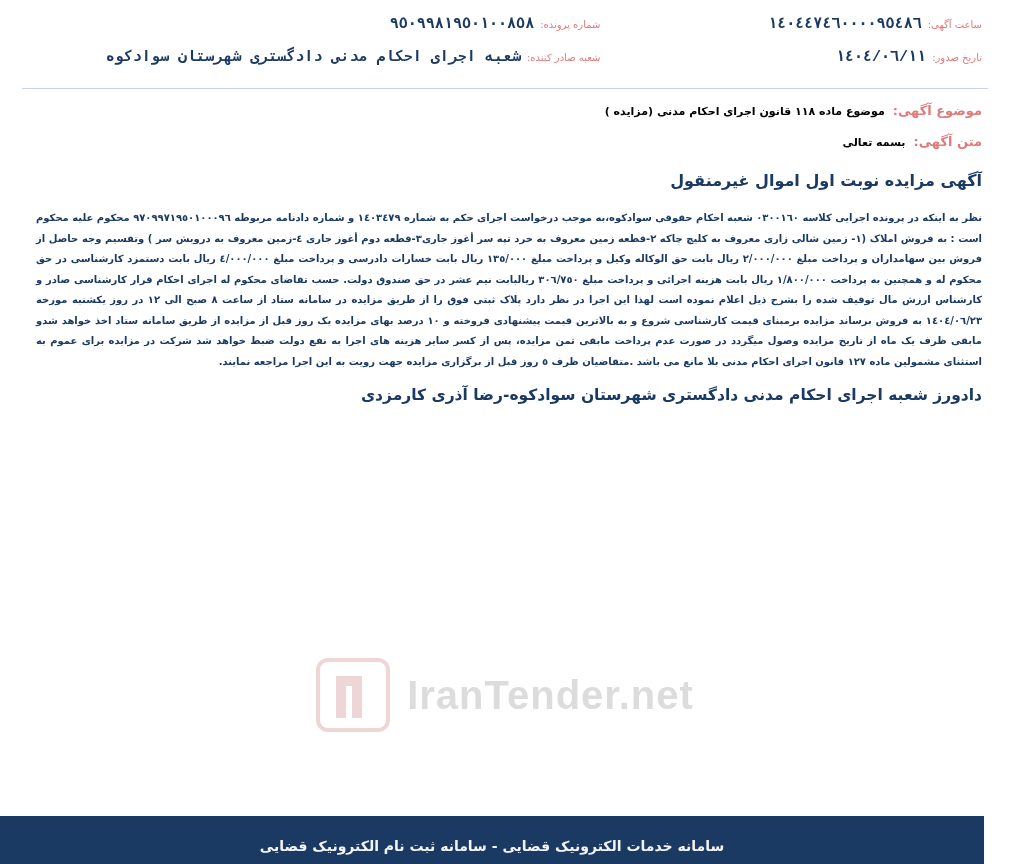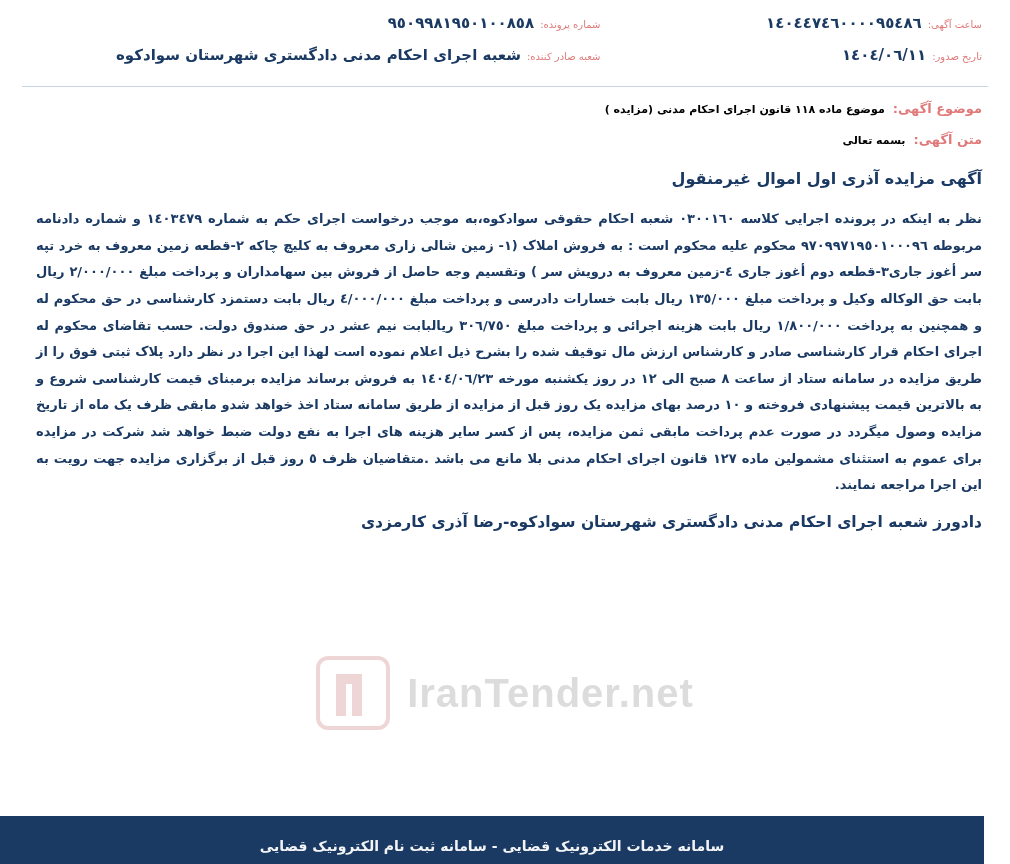--- a/index.html
+++ b/index.html
@@ -50,20 +50,21 @@
     color: #e07a7a;
     font-size: 10px;
     font-weight: normal;
     margin-left: 6px;
   }
   .meta-value {
     color: #1b3a63;
     font-size: 15px;
     font-weight: bold;
     letter-spacing: 0.2px;
+    font-family: Liberation Mono, monospace;
   }
 
   .divider {
     width: calc(100% - 44px);
     margin: 2px auto 0 auto;
     height: 1px;
     background: #c9d4e2;
   }
 
   
@@ -97,21 +98,21 @@
 
   .headline {
     color: #1b3a63;
     font-size: 16px;
     font-weight: bold;
     margin: 6px 0 18px 0;
   }
 
   .paragraph {
     color: #1b3a63;
-    font-size: 13px;
+    font-size: 10px;
     font-weight: bold;
     line-height: 2.05;
     text-align: justify;
     text-justify: inter-word;
     margin: 0 0 14px 8px;
   }
 
   .signature {
     color: #1b3a63;
     font-size: 15.5px;
@@ -234,21 +235,21 @@
       <span class="subject-value">موضوع ماده ١١٨ قانون اجرای احکام مدنی (مزایده )</span>
     </div>
     <div class="subject-row">
       <span class="subject-label">متن آگهی:</span>
       <span class="subject-value">بسمه تعالی</span>
     </div>
   </div>
 
   <div class="body-wrap">
 
-    <div class="headline">آگهی مزایده آذری اول اموال غیرمنقول</div>
+    <div class="headline">آگهی مزایده نوبت اول اموال غیرمنقول</div>
 
     <p class="paragraph">نظر به اینکه در پرونده اجرایی کلاسه ٠٣٠٠١٦٠ شعبه احکام حقوقی سوادکوه،به موجب درخواست اجرای حکم به شماره ١٤٠٣٤٧٩ و شماره دادنامه مربوطه ٩٧٠٩٩٧١٩٥٠١٠٠٠٩٦ محکوم علیه محکوم است : به فروش املاک (١- زمین شالی زاری معروف به  کلیچ چاکه ٢-قطعه زمین معروف به  خرد تپه  سر أغوز جاری٣-قطعه دوم أغوز جاری ٤-زمین معروف به  درویش سر ) وتقسیم  وجه حاصل از فروش بین سهامداران و پرداخت مبلغ ٢/٠٠٠/٠٠٠ ریال بابت  حق الوکاله وکیل و پرداخت مبلغ ١٣٥/٠٠٠ ریال بابت خسارات دادرسی و  پرداخت مبلغ  ٤/٠٠٠/٠٠٠  ریال بابت دستمزد کارشناسی در حق محکوم له و همچنین به پرداخت ١/٨٠٠/٠٠٠ ریال بابت هزینه اجرائی و پرداخت مبلغ ٣٠٦/٧٥٠ ریالبابت نیم عشر در حق صندوق دولت. حسب تقاضای محکوم له اجرای احکام قرار کارشناسی صادر و کارشناس ارزش مال توقیف شده را بشرح ذیل اعلام نموده است لهذا این اجرا در نظر دارد پلاک ثبتی فوق را از طریق مزایده در سامانه ستاد از ساعت ٨ صبح الی ١٢ در روز  یکشنبه مورخه ١٤٠٤/٠٦/٢٣ به فروش برساند مزایده برمبنای قیمت کارشناسی شروع و به بالاترین قیمت پیشنهادی فروخته و ١٠ درصد بهای مزایده یک روز قبل از مزایده از طریق سامانه ستاد اخذ خواهد شدو مابقی ظرف یک ماه از تاریخ مزایده وصول میگردد در صورت عدم پرداخت مابقی ثمن مزایده، پس از کسر سایر هزینه های اجرا به نفع دولت ضبط خواهد شد شرکت در مزایده برای عموم به استثنای مشمولین ماده ١٢٧ قانون اجرای احکام مدنی بلا مانع می باشد .متقاضیان ظرف ٥ روز قبل از برگزاری مزایده جهت رویت به این اجرا مراجعه نمایند.</p>
 
     <div class="signature">دادورز شعبه اجرای احکام مدنی دادگستری شهرستان سوادکوه-رضا آذری کارمزدی</div>
 
     <div class="watermark">
       <div class="wm-inner">
         <div class="wm-mark">
           <span class="bar b1"></span>
           <span class="bar b2"></span>

